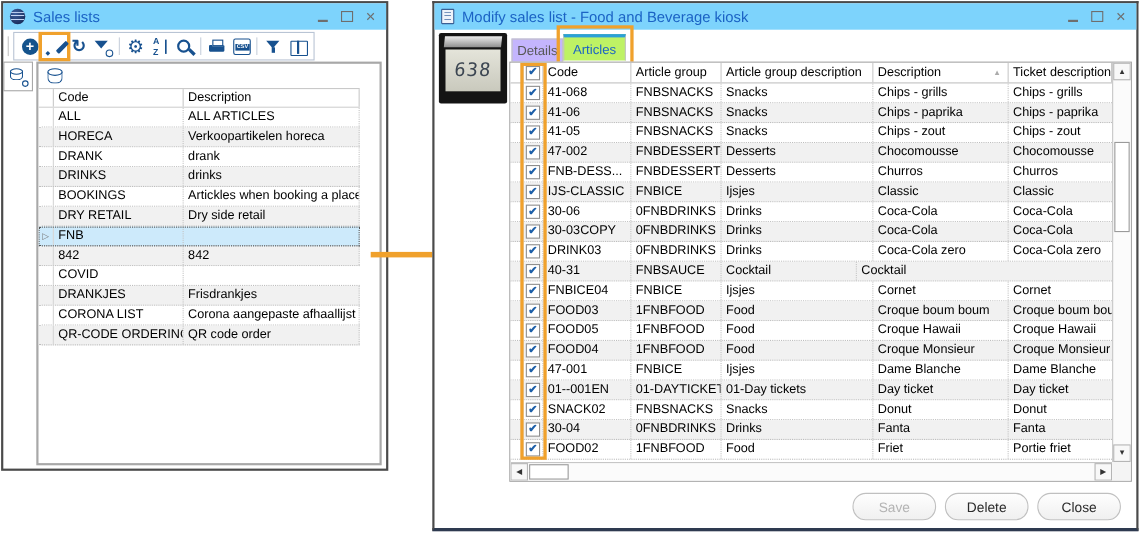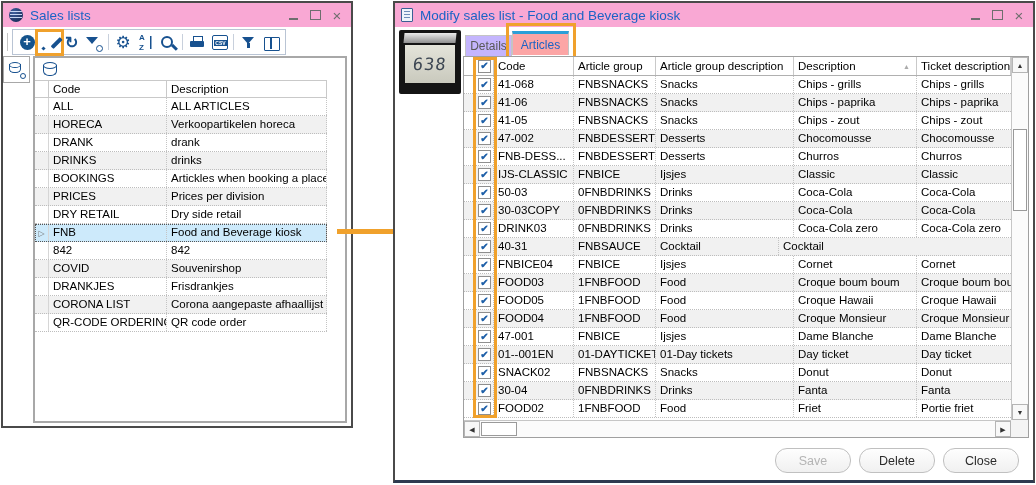--- a/index.html
+++ b/index.html
@@ -6,21 +6,21 @@
   html,body { width:1036px; height:485px; background:#fff; overflow:hidden;
               font-family:"Liberation Sans", sans-serif; }
   .canvas { position:relative; width:1036px; height:485px; background:#fff; }
 
   
   .window { position:absolute; background:#fff; border:2px solid #4a4a4a; }
   .win-left  { left:1px; top:1px; width:352px; height:427px; }
   .win-right { left:393px; top:1px; width:642px; height:482px; border-bottom:3px solid #2e3a50; }
 
   .titlebar { position:absolute; left:0; top:0; right:0; height:24px; display:flex;
-              align-items:center; padding:0 6px; background:#f9a8d4; }
+              align-items:center; padding:0 6px; background:#7dd3fc; }
   .title { color:#1b63c5; font-size:13.5px; margin-left:7px; white-space:nowrap; }
   .controls { margin-left:auto; display:flex; gap:6px; }
   .ctrl { width:16px; height:15px; display:flex; align-items:center; justify-content:center; color:#6e6e6e; cursor:default; }
   .ctrl-min::after  { content:""; width:9px; height:2px; background:#6e6e6e; margin-top:7px; }
   .ctrl-max::after  { content:""; width:9px; height:8px; border:1.5px solid #6e6e6e; }
   .ctrl-close::after{ content:"×"; font-size:15px; line-height:1; color:#6e6e6e; }
 
   .wicon-sphere { width:14px; height:14px; border-radius:50%; flex:0 0 auto;
       background: radial-gradient(circle at 35% 30%, #3e5f9e, #1b2f5e 75%); position:relative; overflow:hidden; }
   .wicon-sphere::after { content:""; position:absolute; left:1px; right:1px; top:3px; height:8px;
@@ -94,21 +94,21 @@
 
   
   .thumb { position:absolute; left:4px; top:27px; width:62px; height:64px; background:#141414; border-radius:2px; overflow:hidden; }
   .thumb-top { position:absolute; left:5px; top:3px; right:5px; height:10px; background:linear-gradient(#ececec,#8f8f8f); transform:skewX(-6deg); }
   .thumb-screen { position:absolute; left:6px; top:15px; right:6px; bottom:11px; background:linear-gradient(#e4e4da,#c9c9bd);
                   display:flex; align-items:center; justify-content:center; }
   .thumb-num { font-family:"DejaVu Sans Mono", monospace; font-size:17px; color:#3c4652; transform:skewX(-6deg); letter-spacing:1px; }
 
   .tab { position:absolute; display:flex; align-items:center; justify-content:center; font-size:12px; cursor:default; }
   .tab-details  { left:70px; top:32px; width:47px; height:22px; background:#c4b5fd; border:1px solid #c4c4c4; color:#585858; }
-  .tab-articles { left:117px; top:28px; width:57px; height:24px; background:#fca5a5; border:1px solid #c4c4c4;
+  .tab-articles { left:117px; top:28px; width:57px; height:24px; background:#bef264; border:1px solid #c4c4c4;
                   border-top:3px solid #2b9fd8; border-bottom:none; color:#1b63c5; }
 
   
   .rgrid { position:absolute; left:68px; top:53px; width:566px; height:382px; border:1px solid #a0a0a0; background:#fff; overflow:hidden; }
   .rheader { display:flex; width:547px; height:19px; border-bottom:1px solid #b0b0b0; background:#fff; }
   .rheader .rcell { border-right:1px solid #c9c9c9; display:flex; align-items:center; }
   .rcell { font-size:11.5px; line-height:17px; padding:0 4px; white-space:nowrap; overflow:hidden; color:#000; }
   .rind { width:12px; padding:0; border-right:1px solid #d8d8d8; }
   .rcb  { width:18px; padding:0; display:flex; align-items:center; justify-content:center; border-right:1px dotted #c4c4c4; }
   .rheader .rcb { border-right:1px solid #c9c9c9; }
@@ -238,44 +238,37 @@
             <div class="cell code">DRINKS</div>
             <div class="cell desc">drinks</div>
           </div>
           <div class="lrow">
             <div class="cell ind"></div>
             <div class="cell code">BOOKINGS</div>
             <div class="cell desc">Artickles when booking a place</div>
           </div>
           <div class="lrow">
             <div class="cell ind"></div>
-            <div class="cell code">PRICES</div>
-            <div class="cell desc">Prices per division</div>
-          </div>
-          <div class="lrow">
-            <div class="cell ind"></div>
             <div class="cell code">DRY RETAIL</div>
             <div class="cell desc">Dry side retail</div>
           </div>
           <div class="lrow selected">
             <div class="cell ind">
               <span class="row-arrow"></span>
             </div>
             <div class="cell code">FNB</div>
-            <div class="cell desc">Food and Beverage kiosk</div>
           </div>
           <div class="lrow">
             <div class="cell ind"></div>
             <div class="cell code">842</div>
             <div class="cell desc">842</div>
           </div>
           <div class="lrow">
             <div class="cell ind"></div>
             <div class="cell code">COVID</div>
-            <div class="cell desc">Souvenirshop</div>
           </div>
           <div class="lrow">
             <div class="cell ind"></div>
             <div class="cell code">DRANKJES</div>
             <div class="cell desc">Frisdrankjes</div>
           </div>
           <div class="lrow">
             <div class="cell ind"></div>
             <div class="cell code">CORONA LIST</div>
             <div class="cell desc">Corona aangepaste afhaallijst</div>
@@ -394,21 +387,21 @@
             <div class="rcell rc1">FNBICE</div>
             <div class="rcell rc2">Ijsjes</div>
             <div class="rcell rc3">Classic</div>
             <div class="rcell rc4">Classic</div>
           </div>
           <div class="rrow">
             <div class="rcell rind"></div>
             <div class="rcell rcb">
               <span class="cb"></span>
             </div>
-            <div class="rcell rc0">50-03</div>
+            <div class="rcell rc0">30-06</div>
             <div class="rcell rc1">0FNBDRINKS</div>
             <div class="rcell rc2">Drinks</div>
             <div class="rcell rc3">Coca-Cola</div>
             <div class="rcell rc4">Coca-Cola</div>
           </div>
           <div class="rrow">
             <div class="rcell rind"></div>
             <div class="rcell rcb">
               <span class="cb"></span>
             </div>

